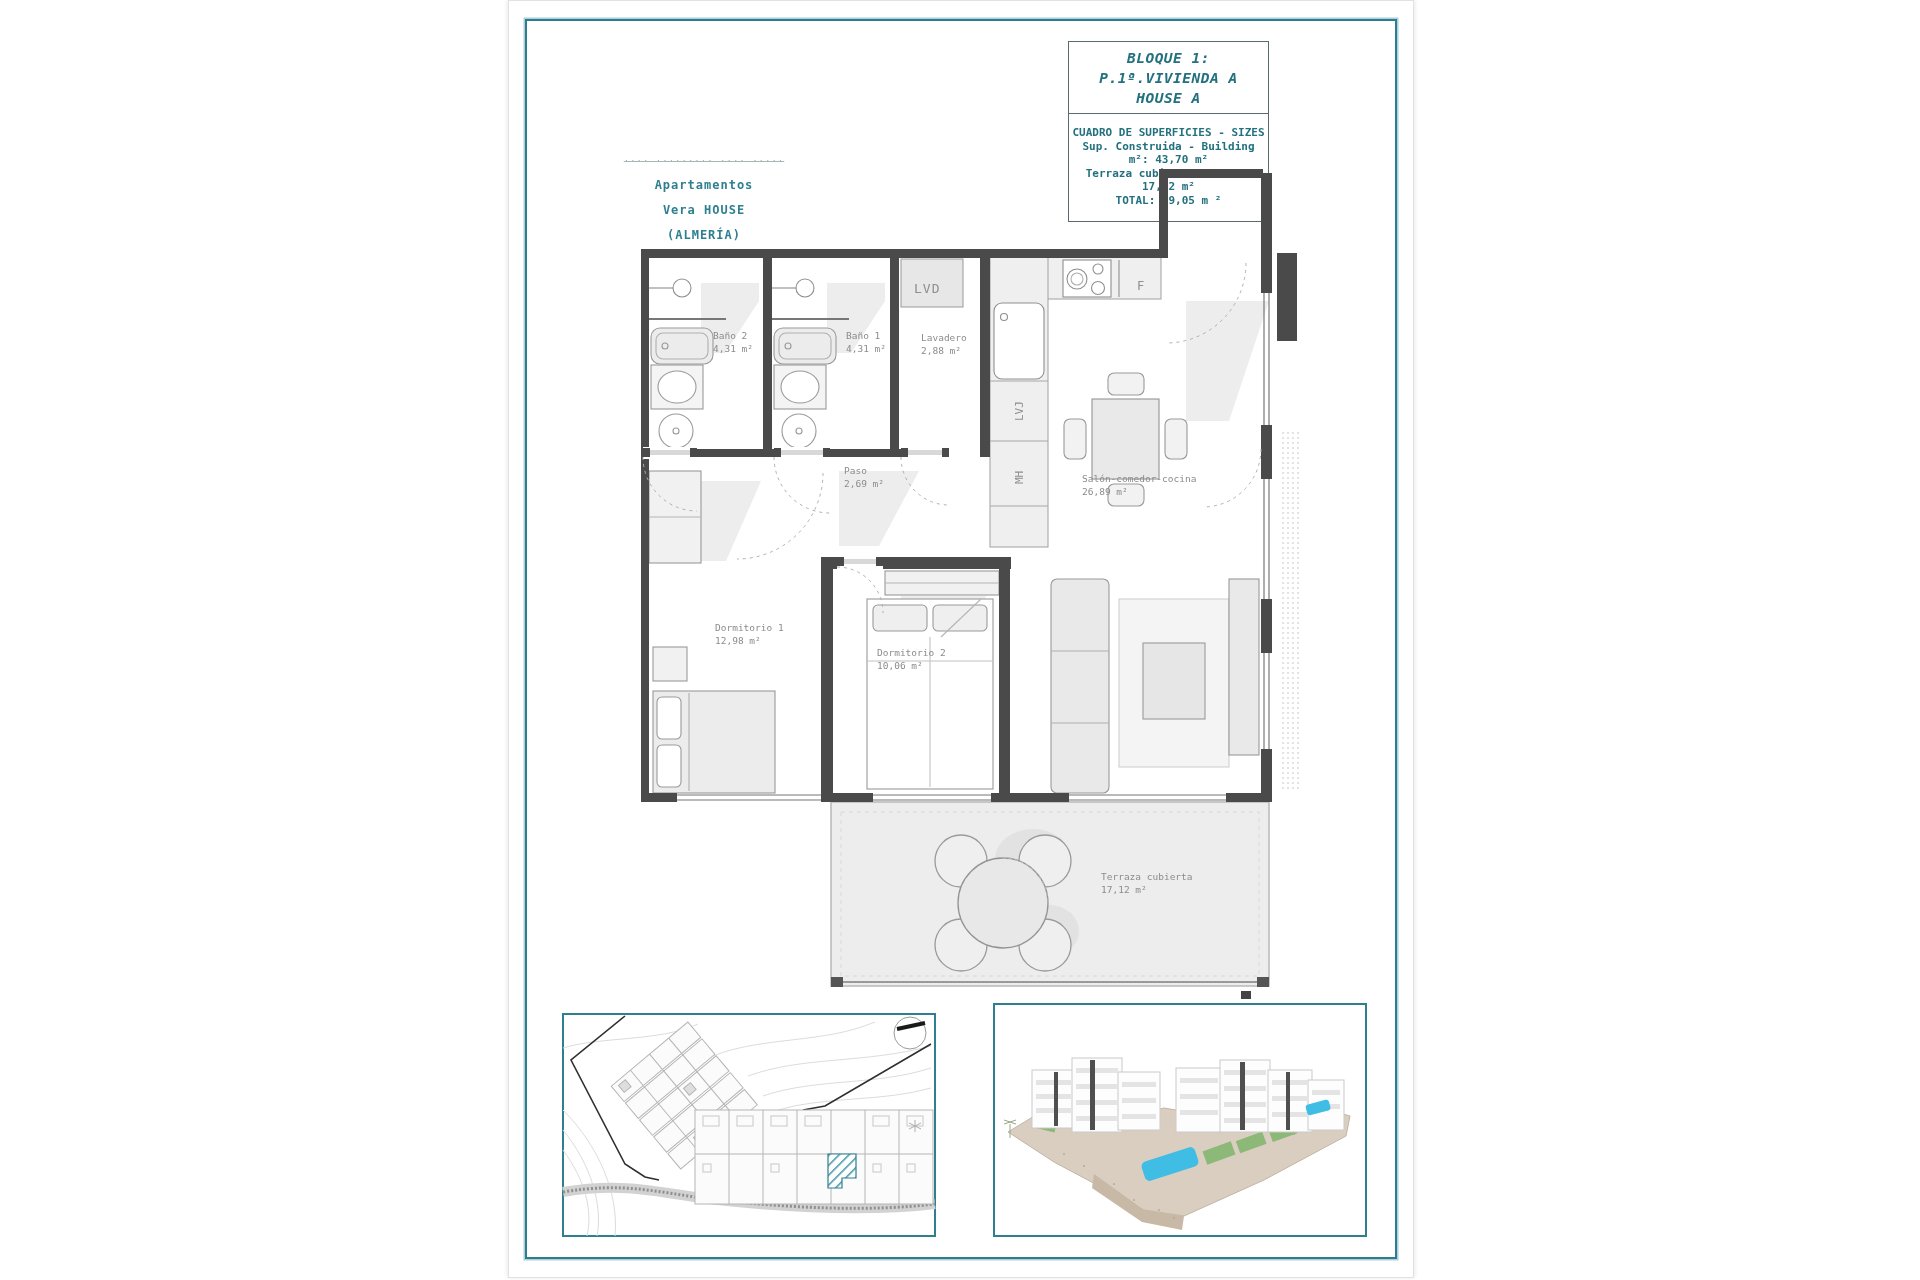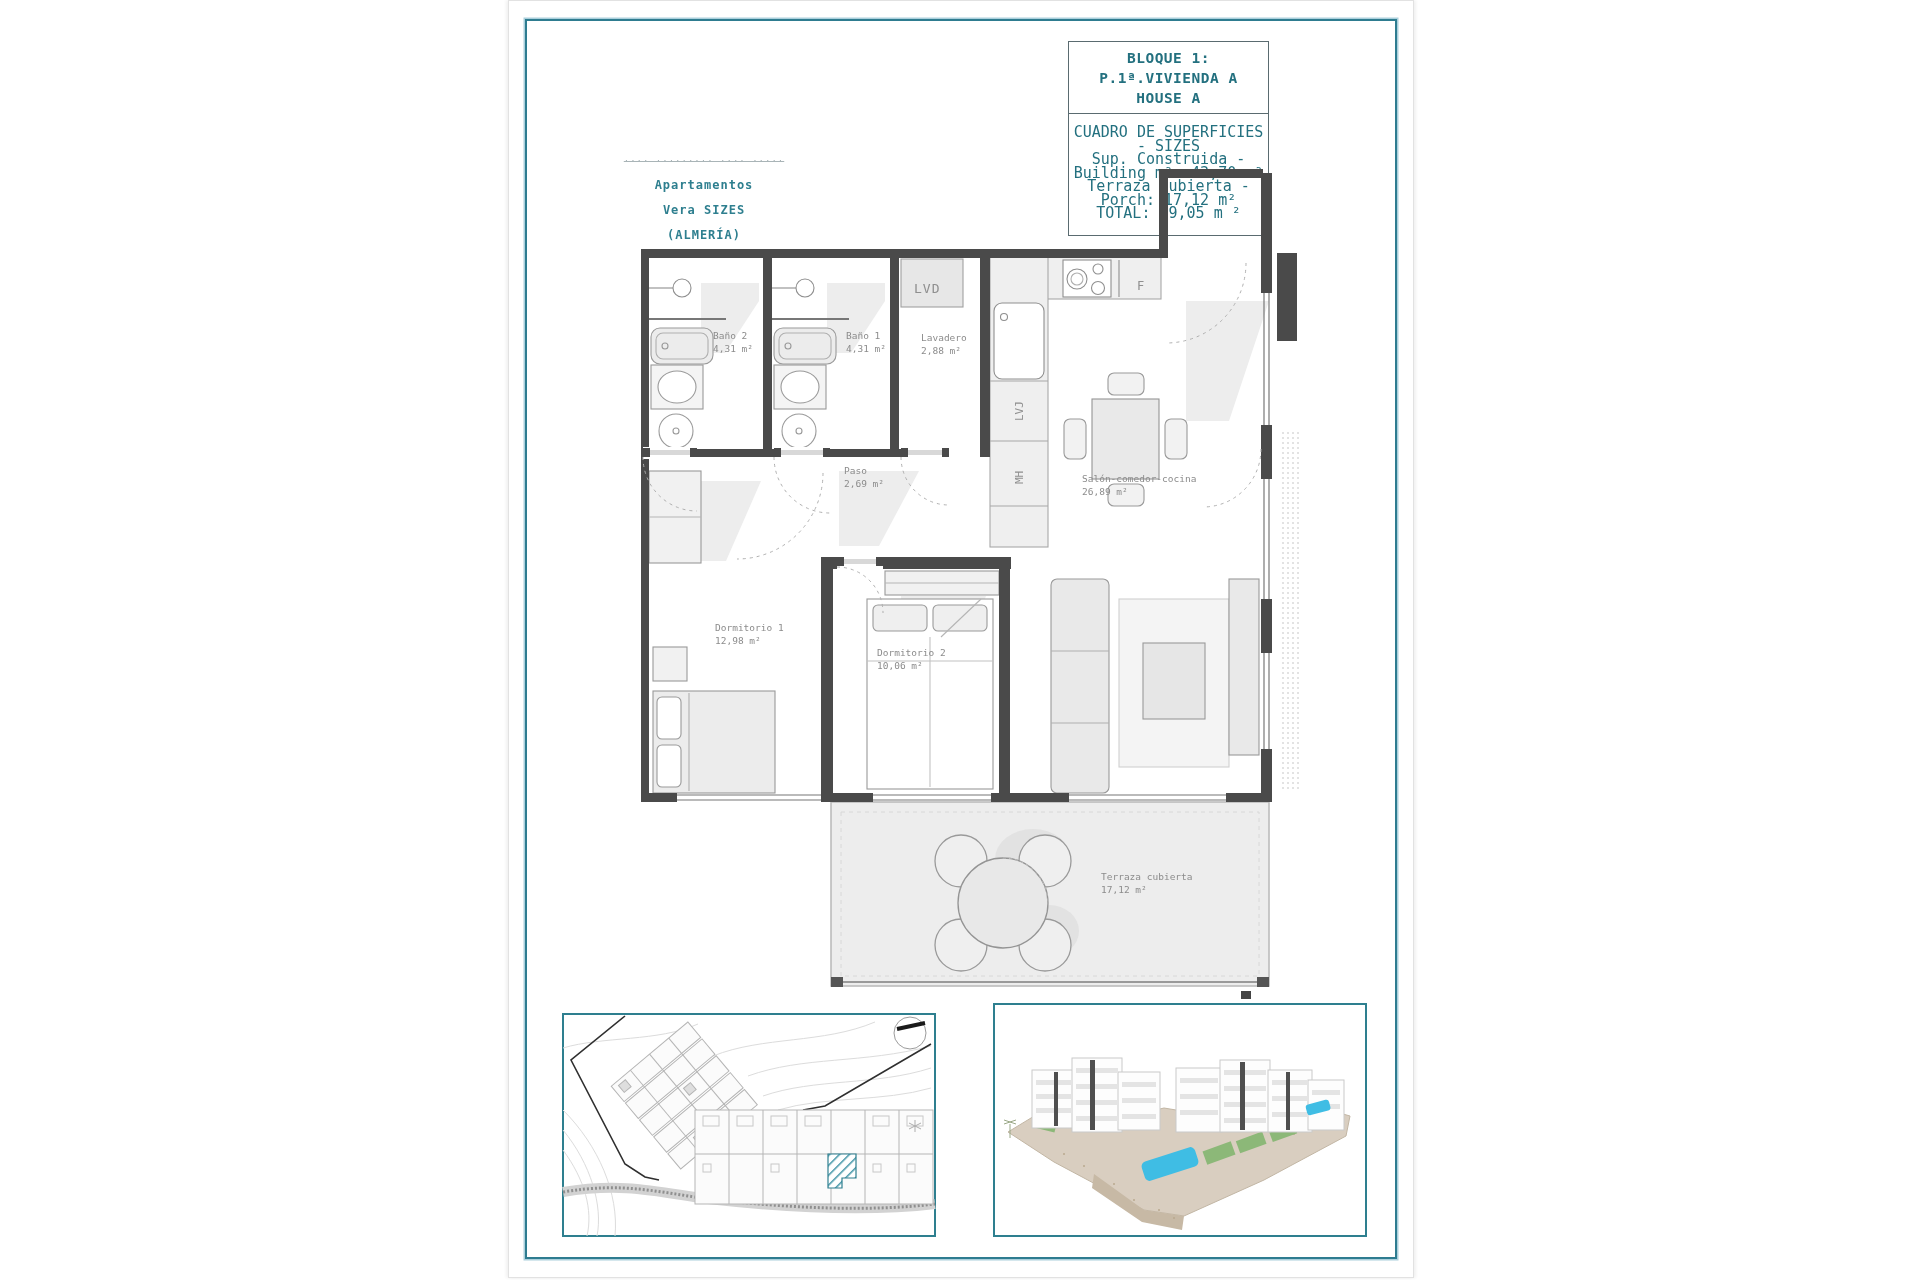--- a/index.html
+++ b/index.html
@@ -6,43 +6,43 @@
   .stage{position:relative;width:1920px;height:1280px;background:#ffffff;overflow:hidden;
          font-family:"DejaVu Sans Mono",monospace;}
   .sheet{position:absolute;left:508px;top:0px;width:904px;height:1276px;background:#ffffff;
          border:1px solid #e2e2e2;box-shadow:2px 0 3px rgba(0,0,0,.06),-2px 0 3px rgba(0,0,0,.06);}
   .frame{position:absolute;left:16px;top:18px;right:16px;bottom:18px;
          border:2.5px solid #2e7c90;box-shadow:0 0 0 1.5px #abd0dc;}
   .planlayer{position:absolute;left:0;top:0;width:904px;height:1276px;}
   
   .tblock{position:absolute;left:559px;top:40px;width:199px;background:#fff;
           border:1px solid #5a6b70;color:#23707f;text-align:center;}
-  .tblock .head{border-bottom:1px solid #5a6b70;padding:6px 0 5px 0;}
+  .tblock .head{border-bottom:1px solid #5a6b70;padding:6px 0 5px 0;font-style:italic;}
   .tblock .head div{font-size:14.5px;font-weight:bold;line-height:20px;letter-spacing:.5px;}
   .tblock .table{padding:12px 2px 14px 2px;}
-  .tblock .table div{font-size:15px;line-height:13.5px;font-weight:normal;}
+  .tblock .table div{font-size:11px;line-height:13.5px;font-weight:bold;}
   
   .brand{position:absolute;left:55px;top:155px;width:280px;text-align:center;color:#2e7f8f;}
   .brand .wm{font-size:9px;color:#a9b4b7;text-decoration:line-through;letter-spacing:1px;margin-bottom:7px;}
   .brand .bl{font-size:12px;line-height:25px;font-weight:bold;letter-spacing:1px;}
   svg text{font-family:"DejaVu Sans Mono",monospace;}
   .lbl{font-size:9.5px;fill:#8c8c8c;}
   .app{fill:#8f8f8f;}
 </style>
 </head>
 <body>
 
 <div class="stage">
   <div class="sheet">
     <div class="frame"></div>
 
     <div class="brand">
       <div class="wm">···· ········· ···· ·····</div>
       <div class="bl">Apartamentos</div>
-      <div class="bl">Vera SIZES</div>
+      <div class="bl">Vera HOUSE</div>
       <div class="bl">(ALMERÍA)</div>
     </div>
 
     <div class="tblock">
       <div class="head">
         <div>BLOQUE 1:</div>
         <div>P.1ª.VIVIENDA A</div>
         <div>HOUSE A</div>
       </div>
       <div class="table">

